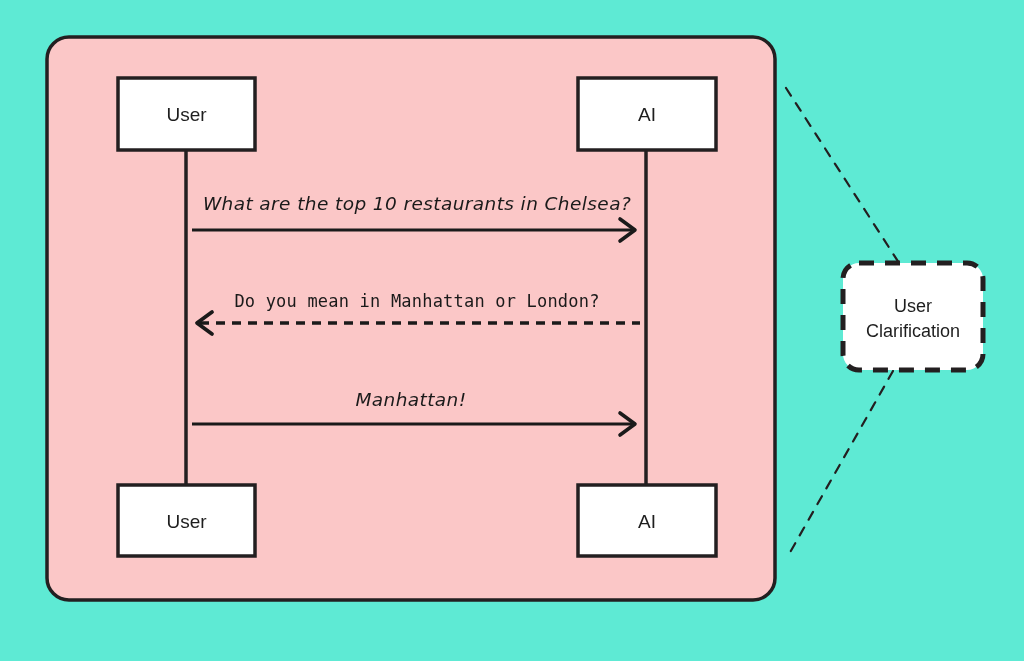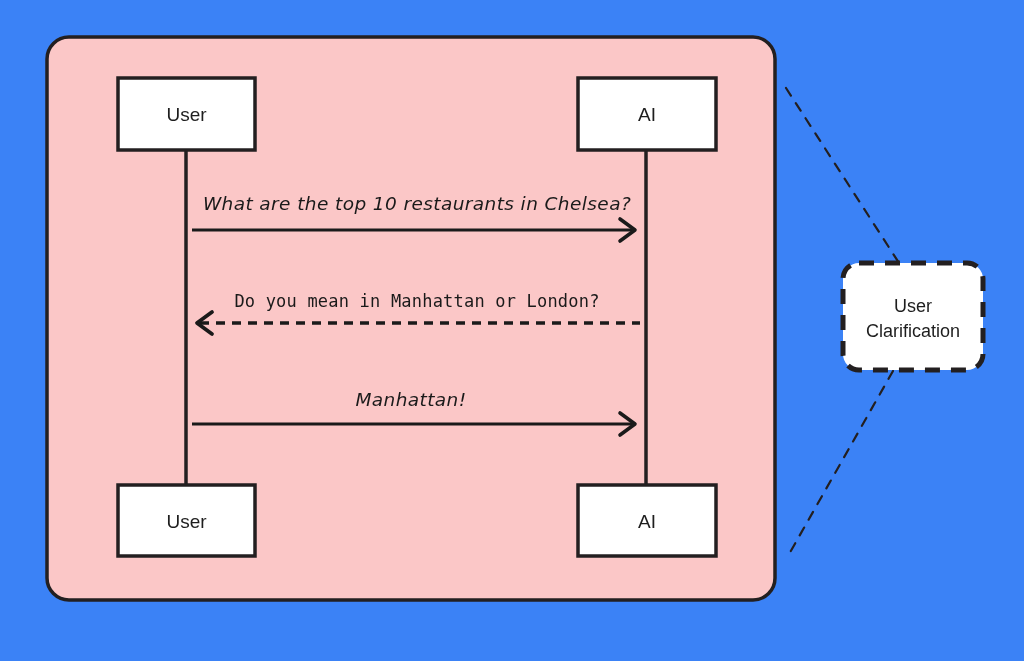--- a/index.html
+++ b/index.html
@@ -10,21 +10,21 @@
   body {
     width: 1024px;
     height: 661px;
     font-family: "Liberation Sans", sans-serif;
     overflow: hidden;
   }
   #stage {
     position: relative;
     width: 1024px;
     height: 661px;
-    background: #3b82f6;
+    background: #5eead4;
   }
   #diagram-svg {
     position: absolute;
     left: 0;
     top: 0;
     width: 1024px;
     height: 661px;
     display: block;
   }
   .node-label {

